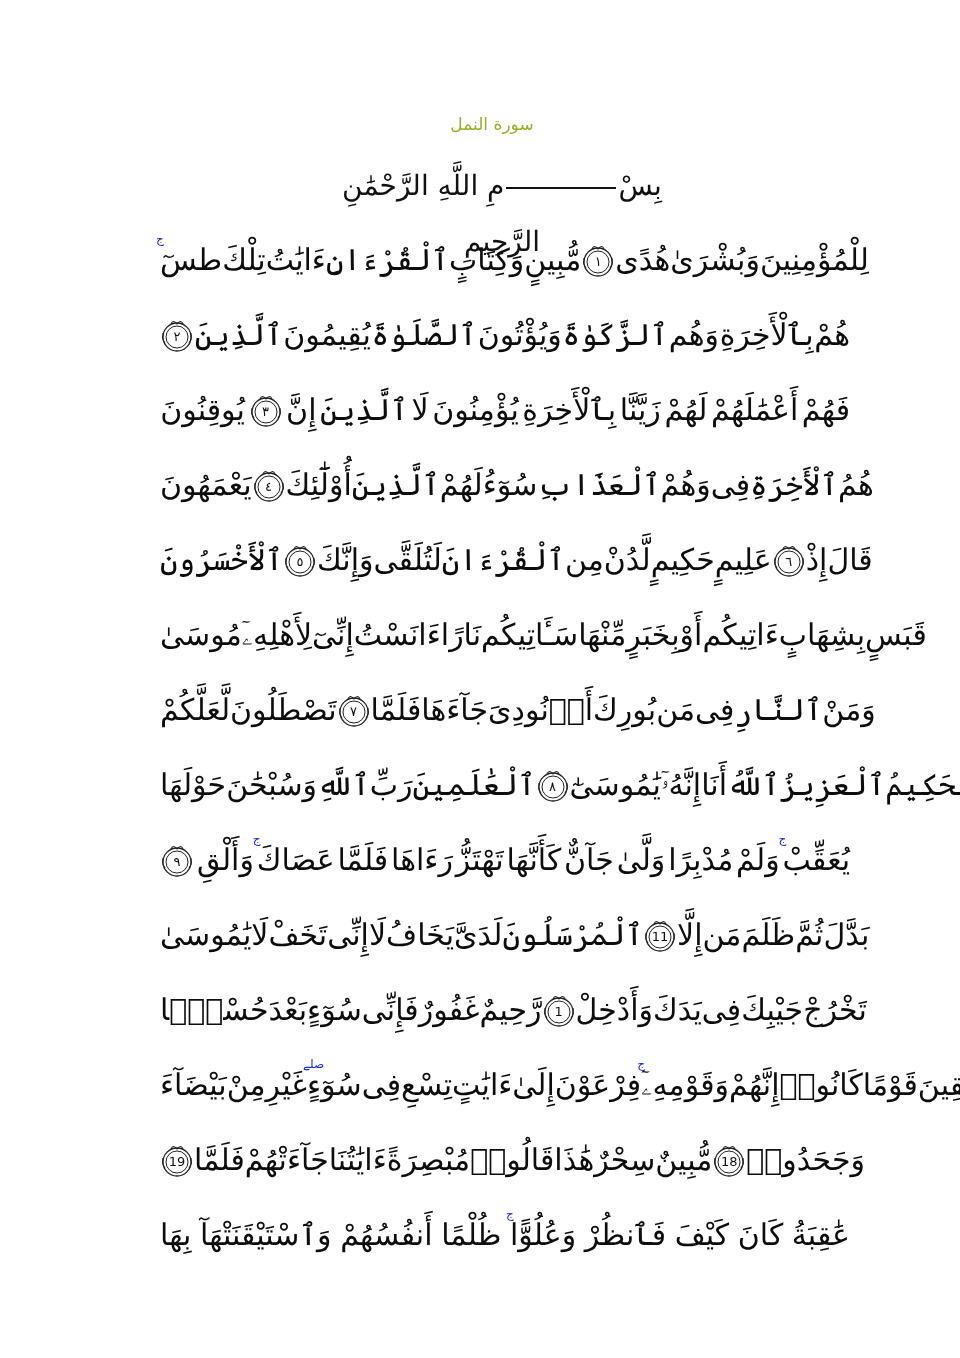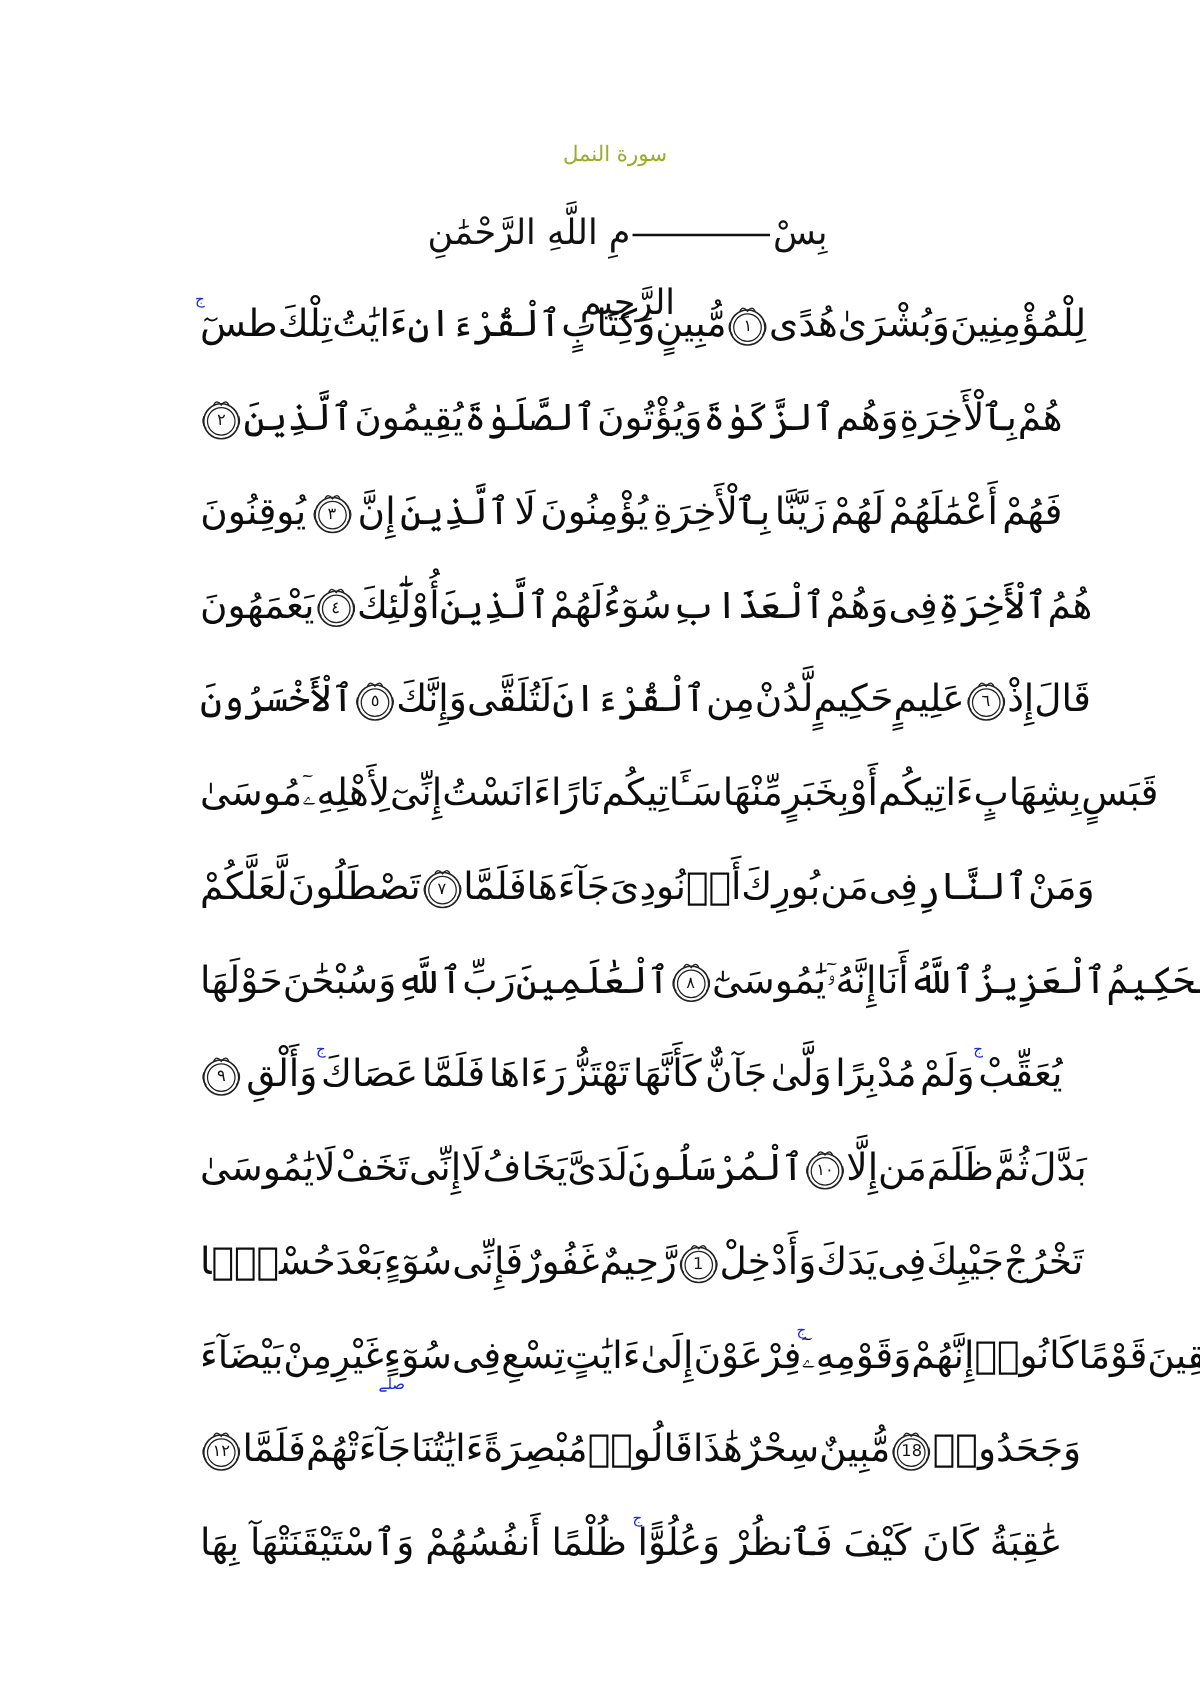--- a/index.html
+++ b/index.html
@@ -318,21 +318,21 @@
         <span class="word"><span>يَخَافُ</span></span>
         <span class="word"><span>لَدَىَّ</span></span>
         <span class="word"><span>ٱلْمُرْسَلُونَ</span></span>
         <span class="ayah">
           <svg width="34" height="36" viewBox="0 0 34 36">
             <circle cx="17" cy="20" r="14" fill="none" stroke="#222" stroke-width="1.3"></circle>
             <circle cx="17" cy="20" r="11" fill="none" stroke="#222" stroke-width="1"></circle>
             <path d="M11 7 q2 -5 6 0 q4 -5 6 0" fill="none" stroke="#222" stroke-width="1.1"></path>
             <path d="M3 16 q-2 6 2 10 M31 16 q2 6 -2 10" fill="none" stroke="#222" stroke-width="1"></path>
           </svg>
-          <span class="num">١٠</span>
+          <span class="num">11</span>
         </span>
         <span class="word"><span>إِلَّا</span></span>
         <span class="word"><span>مَن</span></span>
         <span class="word"><span>ظَلَمَ</span></span>
         <span class="word"><span>ثُمَّ</span></span>
         <span class="word"><span>بَدَّلَ</span></span>
       </div>
       <div class="line">
         <span class="word"><span>حُسْنًۢا</span></span>
         <span class="word"><span>بَعْدَ</span></span>
@@ -352,41 +352,41 @@
         <span class="word"><span>وَأَدْخِلْ</span></span>
         <span class="word"><span>يَدَكَ</span></span>
         <span class="word"><span>فِى</span></span>
         <span class="word"><span>جَيْبِكَ</span></span>
         <span class="word"><span>تَخْرُجْ</span></span>
       </div>
       <div class="line">
         <span class="word"><span>بَيْضَآءَ</span></span>
         <span class="word"><span>مِنْ</span></span>
         <span class="word"><span>غَيْرِ</span></span>
-        <span class="word"><span>سُوٓءٍ</span><span class="waqf" style="left: -4px; color: rgb(26, 42, 214); margin-top: 43px;">صلے</span></span>
+        <span class="word"><span>سُوٓءٍ</span><span class="waqf" style="left: -4px; color: rgb(26, 42, 214);">صلے</span></span>
         <span class="word"><span>فِى</span></span>
         <span class="word"><span>تِسْعِ</span></span>
         <span class="word"><span>ءَايَٰتٍ</span></span>
         <span class="word"><span>إِلَىٰ</span></span>
         <span class="word"><span>فِرْعَوْنَ</span></span>
         <span class="word"><span>وَقَوْمِهِۦٓ</span><span class="waqf" style="left: -4px; color: rgb(26, 42, 214);">ج</span></span>
         <span class="word"><span>إِنَّهُمْ</span></span>
         <span class="word"><span>كَانُوا۟</span></span>
         <span class="word"><span>قَوْمًا</span></span>
         <span class="word"><span>فَٰسِقِينَ</span></span>
       </div>
       <div class="line">
         <span class="ayah">
           <svg width="34" height="36" viewBox="0 0 34 36">
             <circle cx="17" cy="20" r="14" fill="none" stroke="#222" stroke-width="1.3"></circle>
             <circle cx="17" cy="20" r="11" fill="none" stroke="#222" stroke-width="1"></circle>
             <path d="M11 7 q2 -5 6 0 q4 -5 6 0" fill="none" stroke="#222" stroke-width="1.1"></path>
             <path d="M3 16 q-2 6 2 10 M31 16 q2 6 -2 10" fill="none" stroke="#222" stroke-width="1"></path>
           </svg>
-          <span class="num">١٢</span>
+          <span class="num">19</span>
         </span>
         <span class="word"><span>فَلَمَّا</span></span>
         <span class="word"><span>جَآءَتْهُمْ</span></span>
         <span class="word"><span>ءَايَٰتُنَا</span></span>
         <span class="word"><span>مُبْصِرَةً</span></span>
         <span class="word"><span>قَالُوا۟</span></span>
         <span class="word"><span>هَٰذَا</span></span>
         <span class="word"><span>سِحْرٌ</span></span>
         <span class="word"><span>مُّبِينٌ</span></span>
         <span class="ayah">

